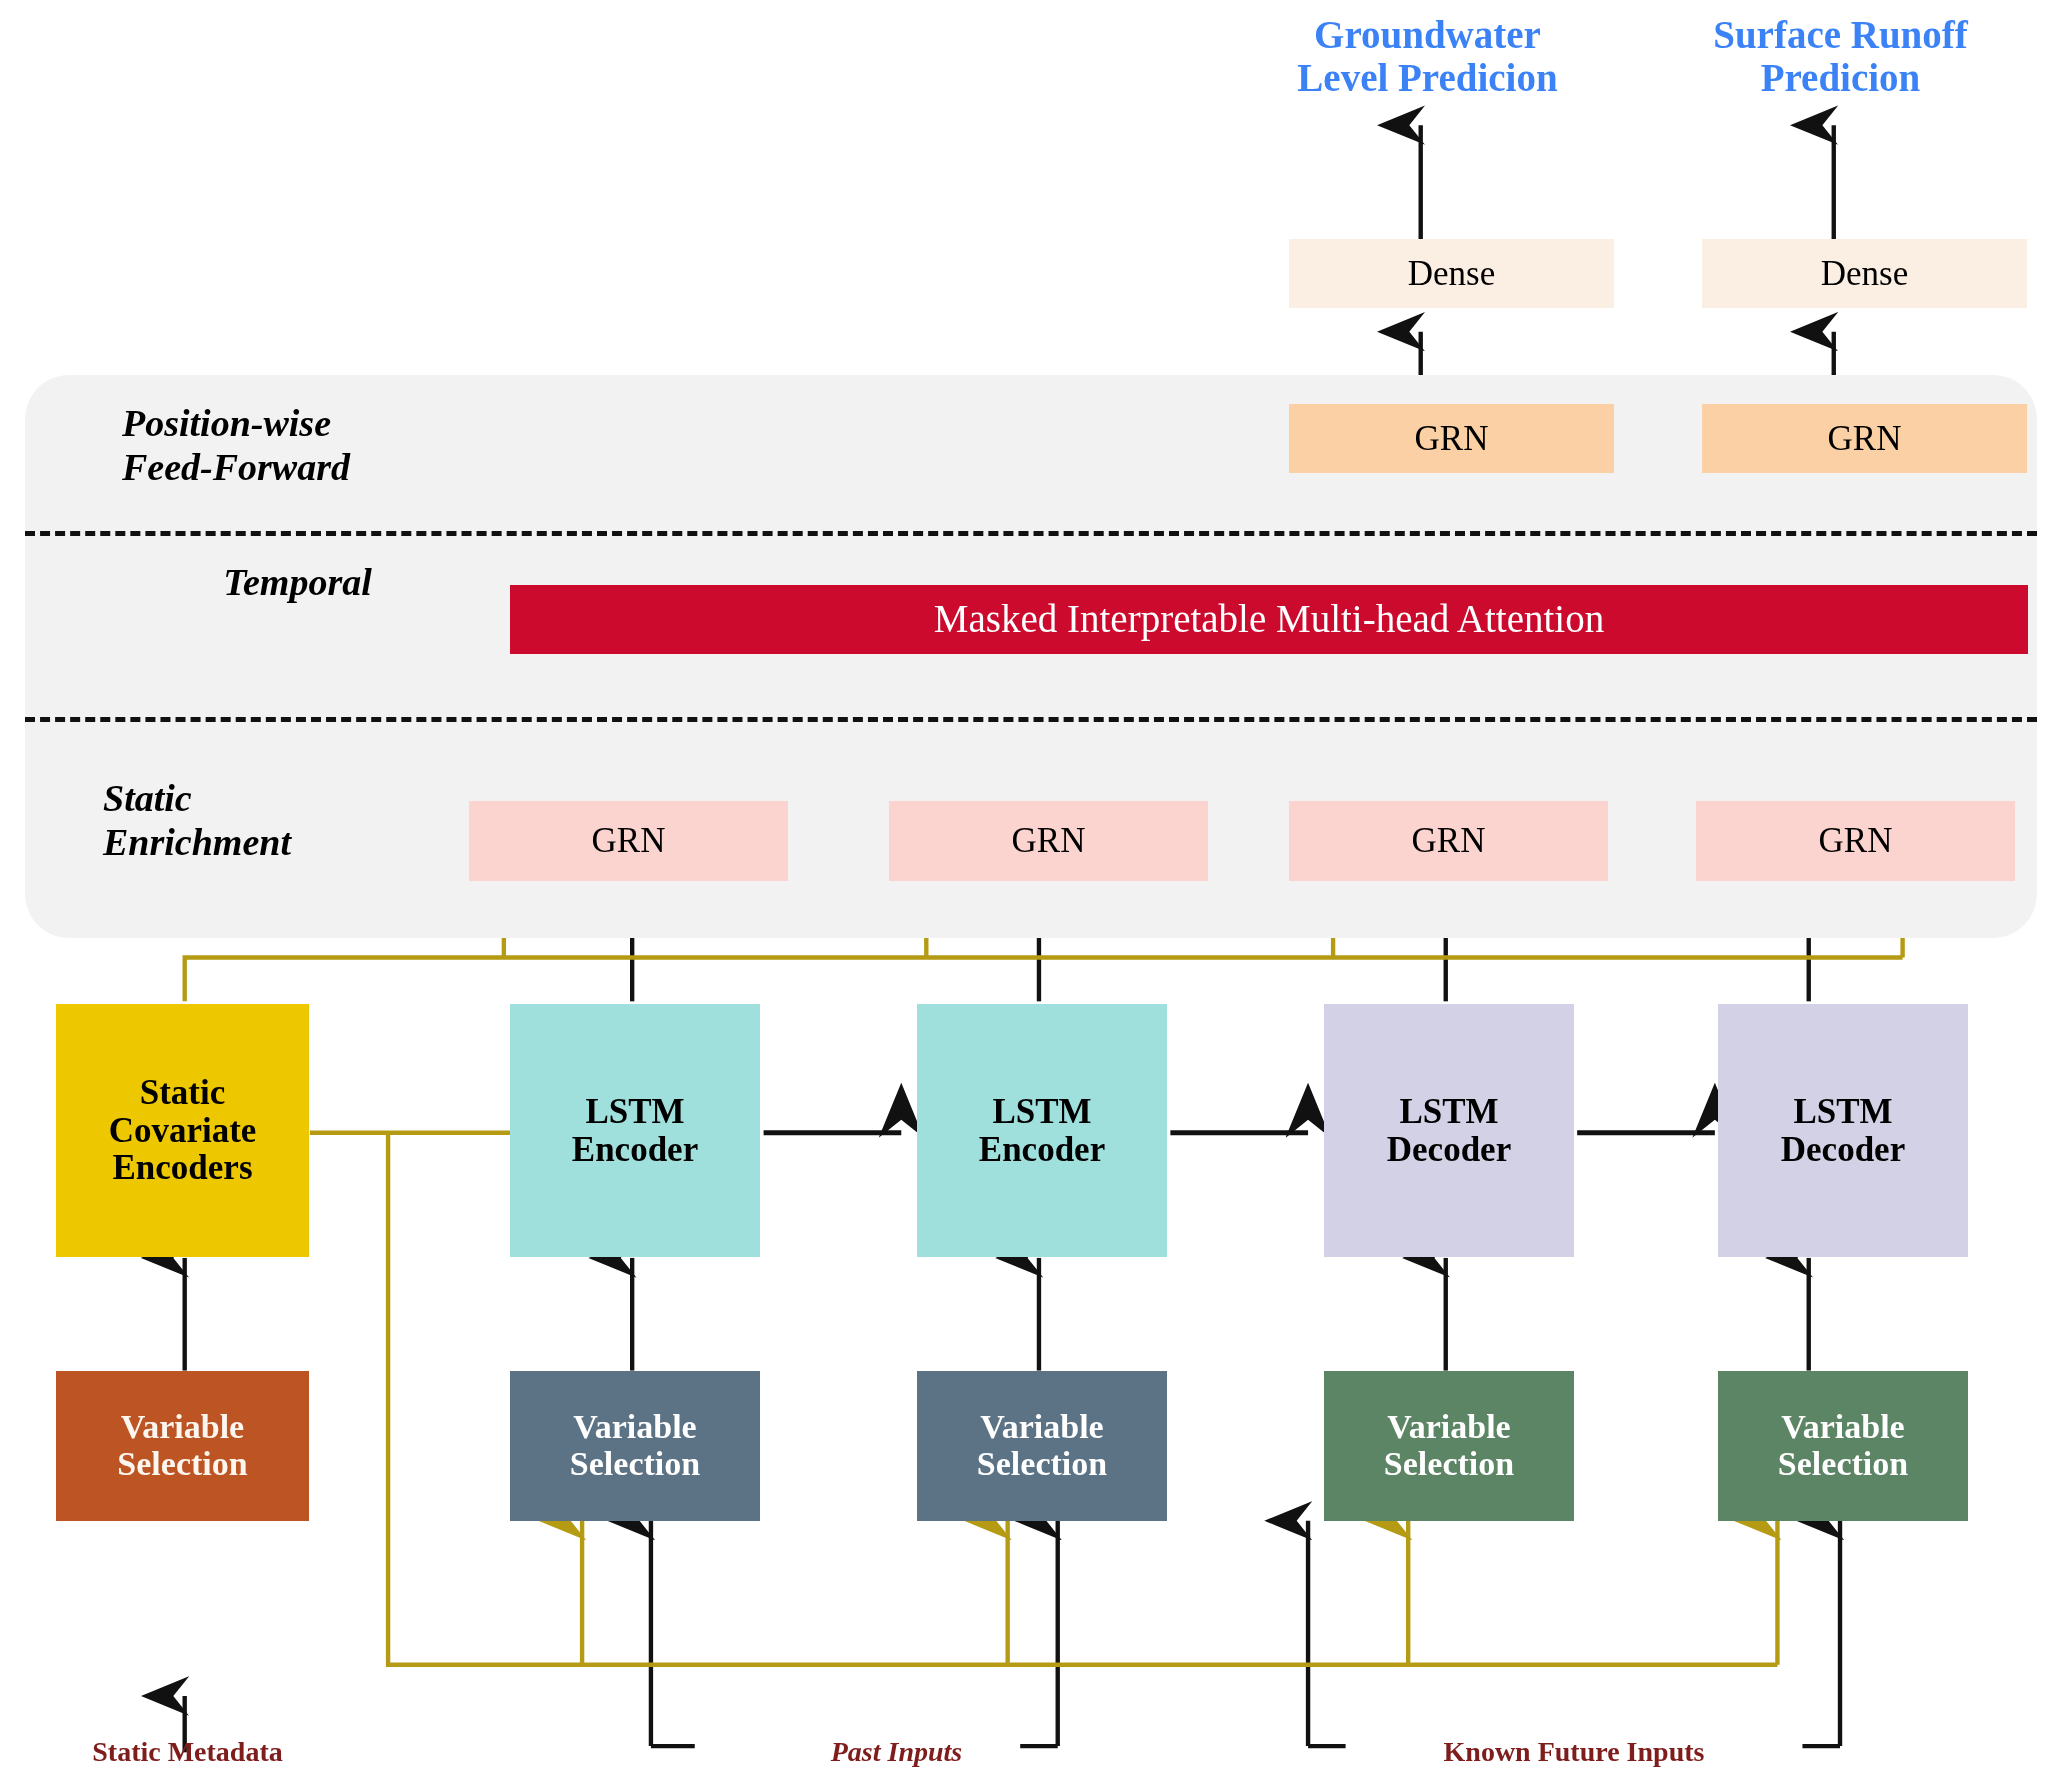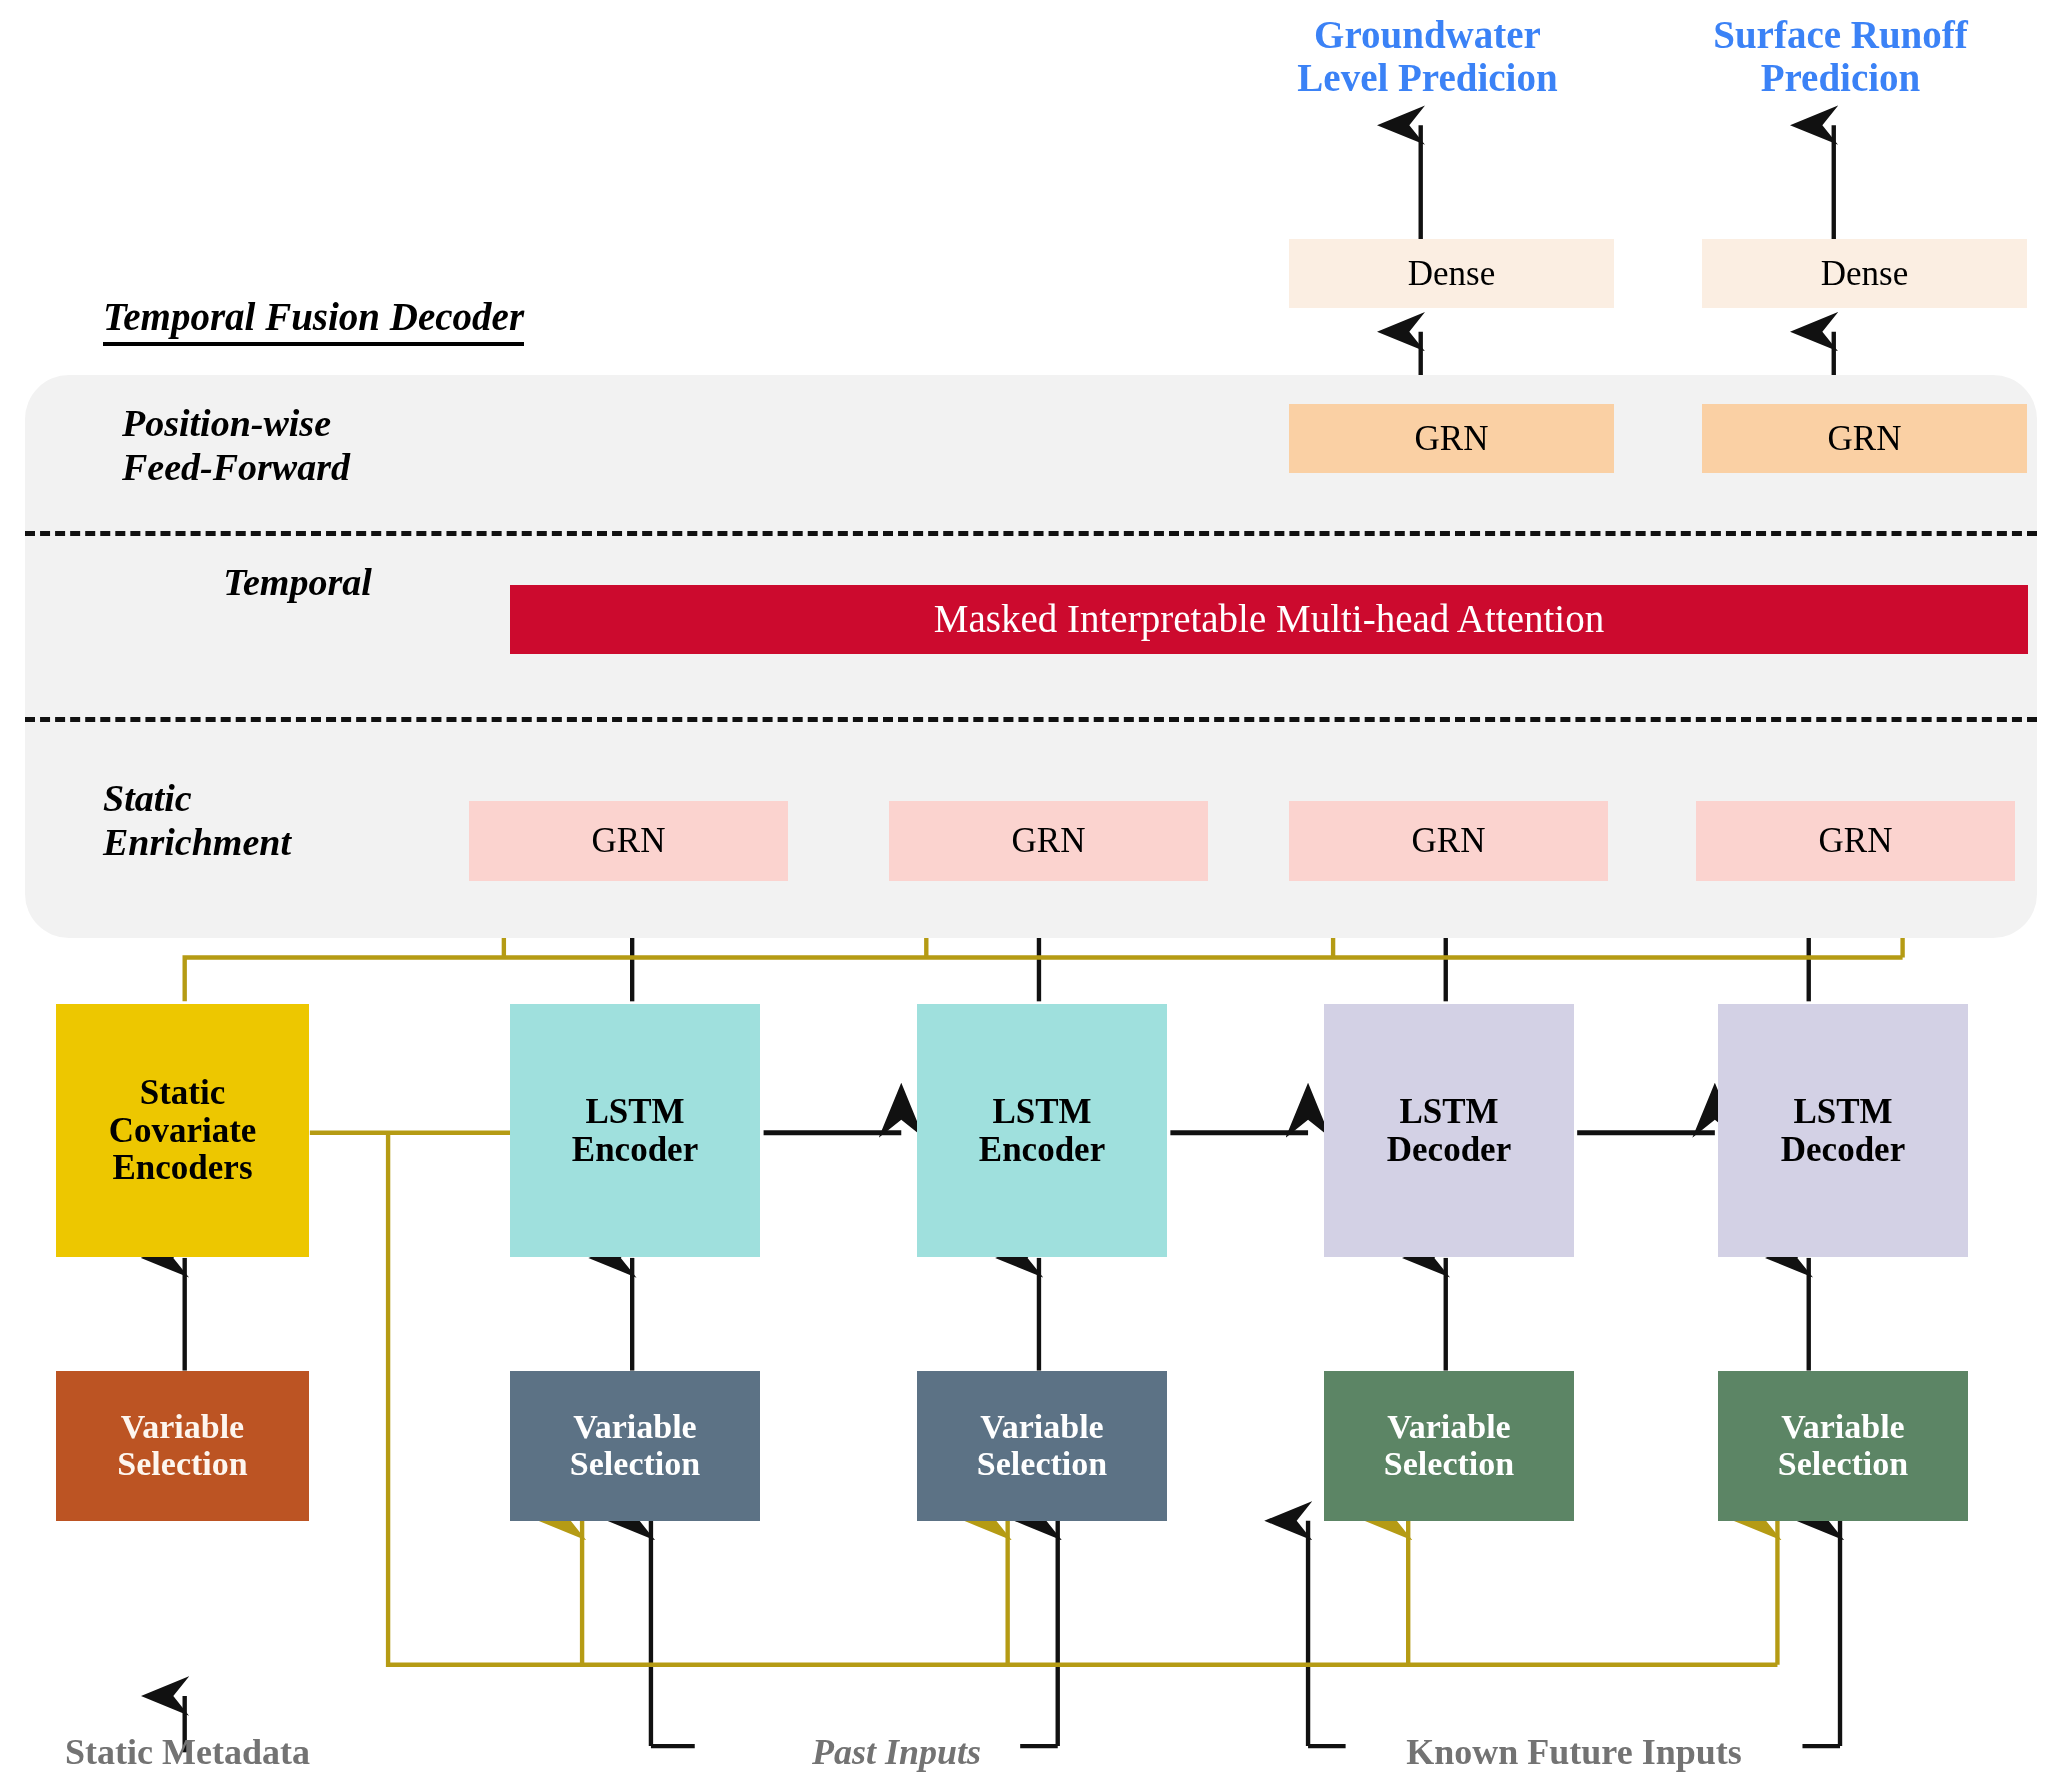--- a/index.html
+++ b/index.html
@@ -14,21 +14,21 @@
   .tfd-panel{background:#f2f2f2;border-radius:44px;}
   .dashed{border-top:5.6px dashed #111;}
 
   
   .sec-label{font-style:italic;font-weight:bold;color:#000;font-size:38px;line-height:1.16;}
   .tfd-title{font-style:italic;font-weight:bold;font-size:39px;color:#000;
              border-bottom:4.4px solid #000;padding-bottom:2.5px;display:inline-block;}
 
   
   .headline{font-weight:bold;font-size:39px;color:#3b82f6;line-height:1.12;}
-  .bottom-label{font-weight:bold;font-size:36px;color:#737373;}
+  .bottom-label{font-weight:bold;font-size:28px;color:#7f1d1d;}
 
   
   .blk{font-size:35px;color:#000;}
   .blk-dense{background:#fbeee2;}
   .blk-grn-ff{background:#fad0a4;}
   .blk-grn-se{background:#fbd3cf;}
   .blk-att{background:#cc0a2e;color:#ffffff;font-size:39px;}
   .blk-sce{background:#edc700;font-weight:bold;font-size:35px;}
   .blk-lstm-e{background:#9fe0dd;font-weight:bold;font-size:35px;}
   .blk-lstm-d{background:#d3d1e5;font-weight:bold;font-size:35px;}
@@ -119,23 +119,20 @@
       <path d="M2250,2660 L2250,2430" marker-end="url(#ayl)"></path>
       <path d="M2840,2660 L2840,2430" marker-end="url(#ayl)"></path>
     </g>
   </svg>
 
   <div class="abs tfd-panel" style="left:25px;top:375px;width:2012px;height:563px;"></div>
 
   <div class="abs dashed" style="left:25px;top:531px;width:2012px;"></div>
   <div class="abs dashed" style="left:25px;top:717px;width:2012px;"></div>
 
-  <div class="abs" style="left:103px;top:294px;">
-    <span class="tfd-title">Temporal Fusion Decoder</span>
-  </div>
 
   <div class="abs sec-label" style="left:122px;top:401px;width:350px;">
     <div>Position-wise</div>
     <div>Feed-Forward</div>
   </div>
 
   <div class="abs sec-label" style="left:110px;top:560px;width:375px;text-align:center;">
     <div>Temporal</div>
   </div>
 

